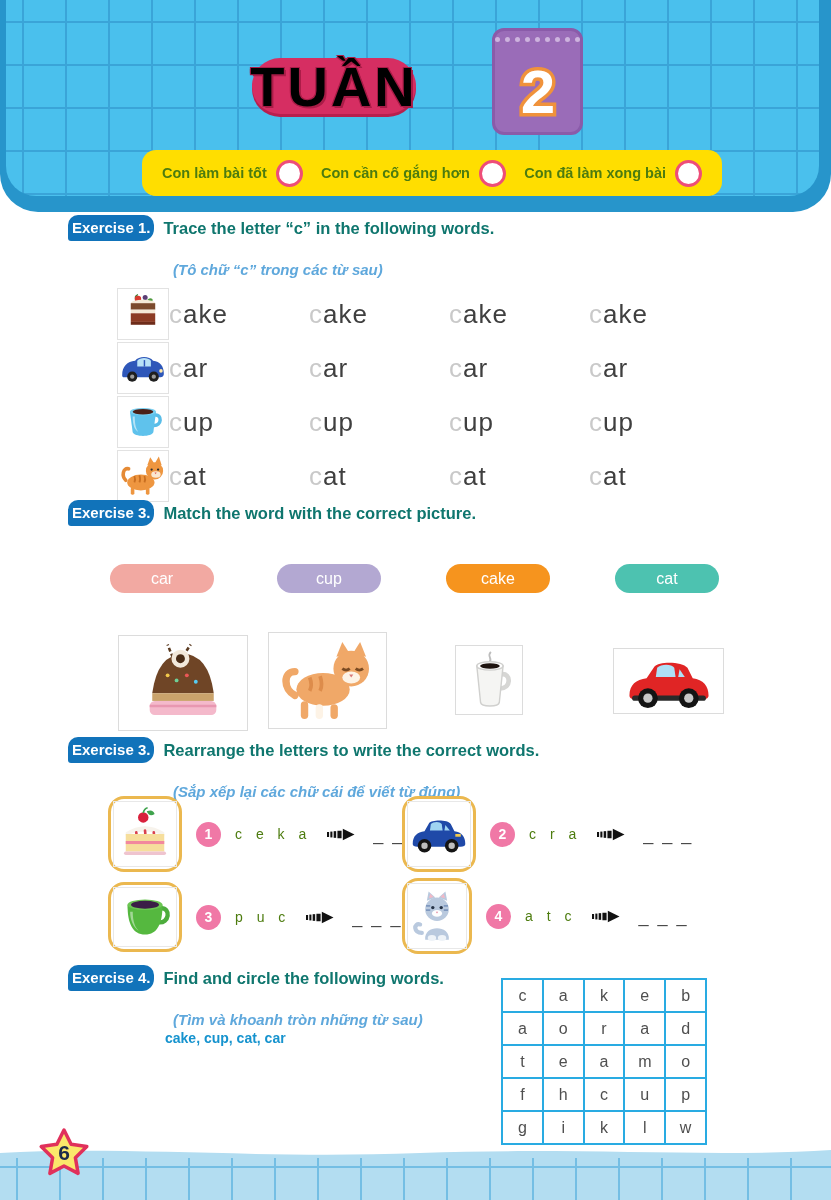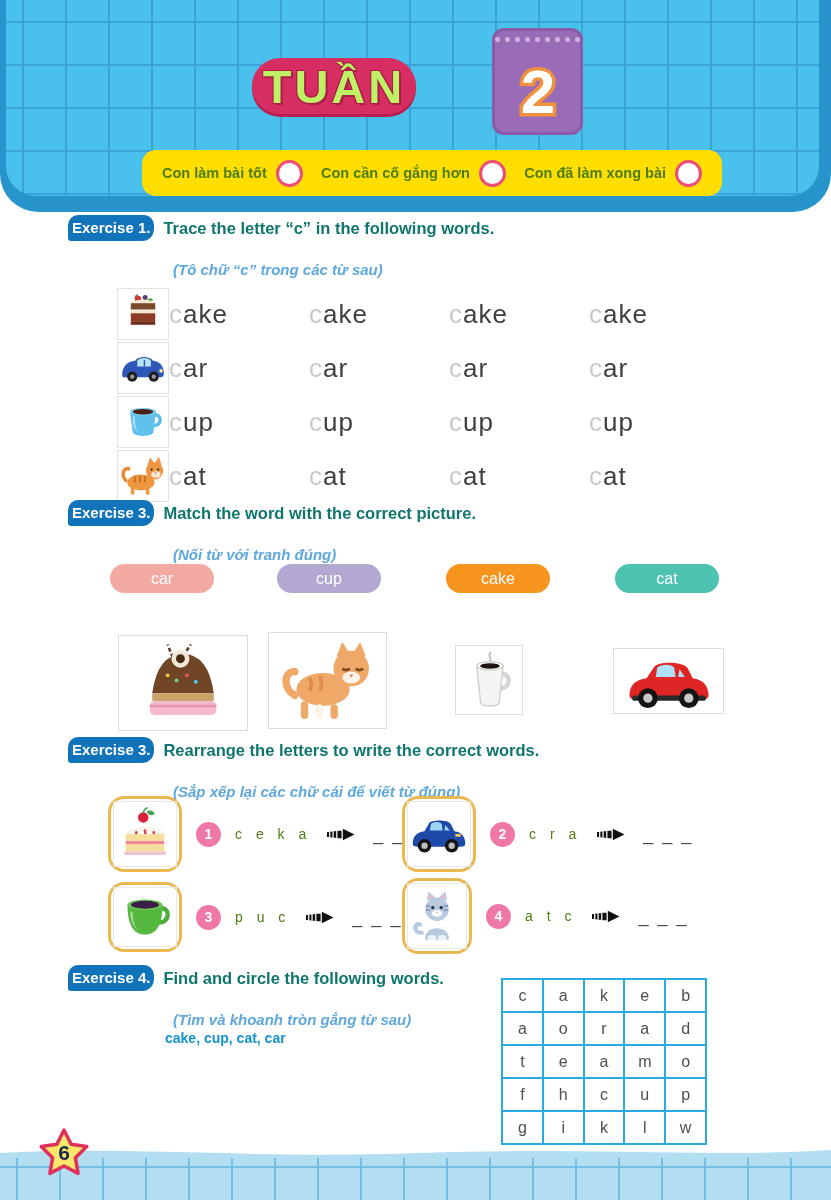--- a/index.html
+++ b/index.html
@@ -10,21 +10,21 @@
   .header-back{position:absolute;top:0;left:0;width:831px;height:212px;
     background:#2795cb;border-radius:0 0 38px 38px;}
   .header-front{position:absolute;top:0;left:6px;right:12px;height:196px;
     background:#4ac0ed;border-radius:0 0 30px 30px;overflow:hidden;
     background-image:linear-gradient(#3aa4d8 2px,transparent 2px),
                      linear-gradient(90deg,#3aa4d8 2px,transparent 2px);
     background-size:43px 43px;background-position:16px 21px;}
   .week-badge{position:absolute;left:252px;top:58px;width:164px;height:56px;
     background:#d62e62;border-radius:30px;display:flex;align-items:center;justify-content:center;
     box-shadow:0 3px 0 #b81f4e;}
-  .week-badge span{color:#bef264;font-size:47px;font-weight:800;letter-spacing:3px;
+  .week-badge span{color:#000000;font-size:56px;font-weight:800;letter-spacing:3px;
     text-shadow:2px 2px 0 #a91c47, -1px -1px 0 #a91c47, 1px -1px 0 #a91c47, -1px 1px 0 #a91c47;}
   .notepad{position:absolute;left:492px;top:28px;width:91px;height:107px;
     background:#9a6cb8;border:3px solid #8a5ba9;border-radius:12px;box-sizing:border-box;}
   .notepad .dots{position:absolute;top:6px;left:0;right:0;display:flex;justify-content:center;gap:5px;}
   .notepad .dots i{width:5px;height:5px;border-radius:50%;background:#cdb3de;}
   .notepad svg{position:absolute;left:0;top:14px;}
 
   .banner{position:absolute;left:142px;top:150px;width:580px;height:46px;
     background:#ffde00;border-radius:14px;display:flex;align-items:center;
     justify-content:space-between;padding:0 20px;box-sizing:border-box;}
@@ -325,21 +325,20 @@
         <div class="trace-word"><span class="t">c</span><span>at</span></div>
       </div>
     </div>
   </div>
 
   <div class="ex" style="top:500px">
     <div class="ex-head">
       <span class="ex-badge">Exercise 3.</span>
       <span class="ex-title">Match the word with the correct picture.</span>
     </div>
-    <div class="ex-sub">(Nối từ với tranh đúng)</div>
   </div>
 
   <div class="pill-row">
     <div class="pill" style="left: 110px; background-color: rgb(242, 169, 162);">car</div>
     <div class="pill" style="left: 277px; background-color: rgb(179, 168, 210);">cup</div>
     <div class="pill" style="left: 446px; background-color: rgb(246, 148, 30);">cake</div>
     <div class="pill" style="left: 615px; background-color: rgb(77, 194, 176);">cat</div>
   </div>
 
   <div class="pics">
@@ -435,21 +434,21 @@
         <use href="#ic-arrow"></use>
       </svg>
     <span class="ex3-blanks">_ _ _</span>
   </div>
 
   <div class="ex" style="top:965px;width:430px">
     <div class="ex-head">
       <span class="ex-badge">Exercise 4.</span>
       <span class="ex-title">Find and circle the following words.</span>
     </div>
-    <div class="ex-sub">(Tìm và khoanh tròn gắng từ sau)</div>
+    <div class="ex-sub">(Tìm và khoanh tròn những từ sau)</div>
   </div>
 
   <div class="word-list">cake, cup, cat, car</div>
 
   <div class="ws-grid">
     <div class="ws-cell">c</div>
     <div class="ws-cell">a</div>
     <div class="ws-cell">k</div>
     <div class="ws-cell">e</div>
     <div class="ws-cell">b</div>

